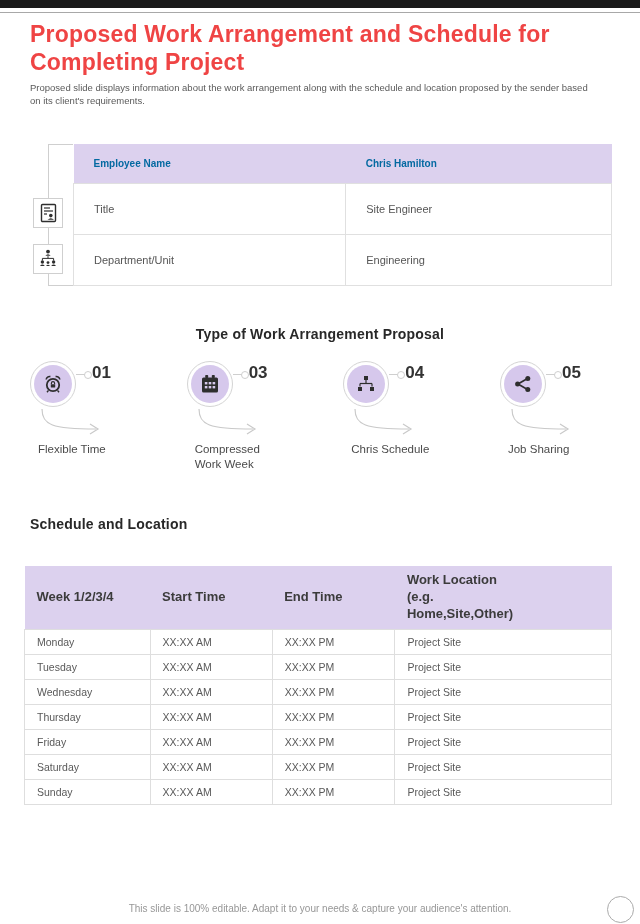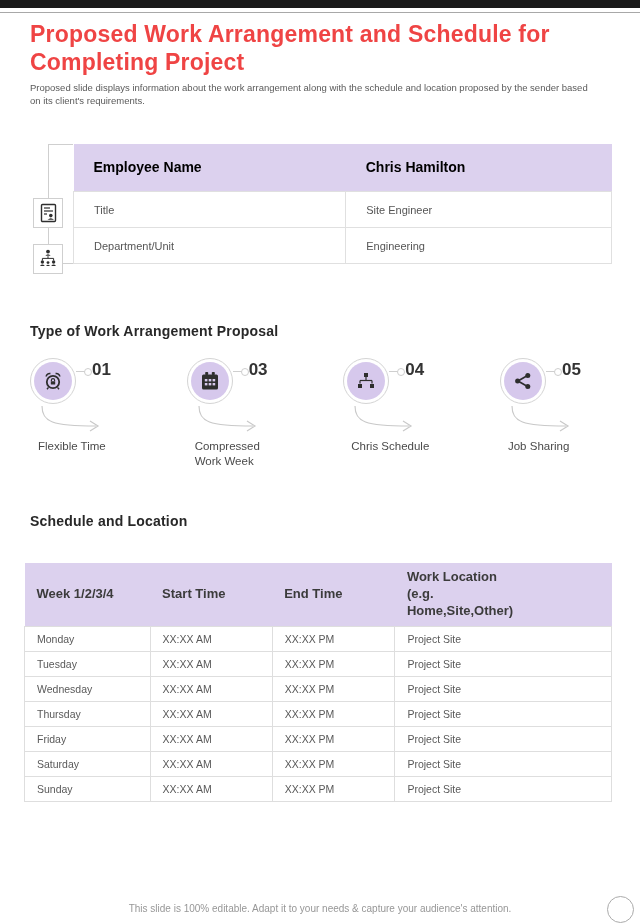--- a/index.html
+++ b/index.html
@@ -15,42 +15,42 @@
     margin:7px 30px 0 30px; font-size:23px; line-height:1.22; font-weight:bold;
     color:#ef4444; letter-spacing:.2px;
   }
   .subtitle{
     margin:5px 30px 0 30px; width:566px; font-size:9.5px; line-height:1.4; color:#5a5a5a;
   }
   .section-heading{
     margin:0 30px; font-size:14px; font-weight:bold; color:#282828; letter-spacing:.2px;
   }
   .h-emp{ margin-top:37px; }
-  .h-wa{ margin-top:59px; }
+  .h-wa{ margin-top:40px;text-align:center; }
   .h-sched{ margin-top:44px; }
 
   
   .emp-wrap{ position:relative; margin:36px 28px 0 73px; }
   .emp-bracket{
     position:absolute; left:-25px; top:0; width:25px; height:100%;
     border-left:1px solid #cfcfcf; border-top:1px solid #cfcfcf; border-bottom:1px solid #cfcfcf;
   }
   .emp-icon-box{
     position:absolute; left:-40px; width:30px; height:30px; background:#fff;
     border:1px solid #cfcfcf; display:flex; align-items:center; justify-content:center;
   }
   .emp-icon-1{ top:54px; }
   .emp-icon-2{ top:100px; }
   table.emp-table{ width:100%; border-collapse:collapse; table-layout:fixed; }
   .emp-table th{
-    background:#dcd1ee; height:48px; text-align:left; padding:0 8px 0 20px;
-    font-size:14px; font-weight:bold; color:#000000;
+    background:#dcd1ee; height:40px; text-align:left; padding:0 8px 0 20px;
+    font-size:10px; font-weight:bold; color:#0369a1;
   }
   .emp-table td{
-    height:36px; padding:0 8px 0 20px; font-size:11px; color:#555;
+    height:51px; padding:0 8px 0 20px; font-size:11px; color:#555;
     border:1px solid #e0e0e0; background:#fff;
   }
   .emp-col-1{ width:50.6%; } .emp-col-2{ width:49.4%; }
 
   
   .wa-row{
     display:flex; justify-content:space-between; margin-top:19px; padding:0 28px;
   }
   .wa-item{ width:114px; }
   .wa-top{ display:flex; align-items:flex-start; }

